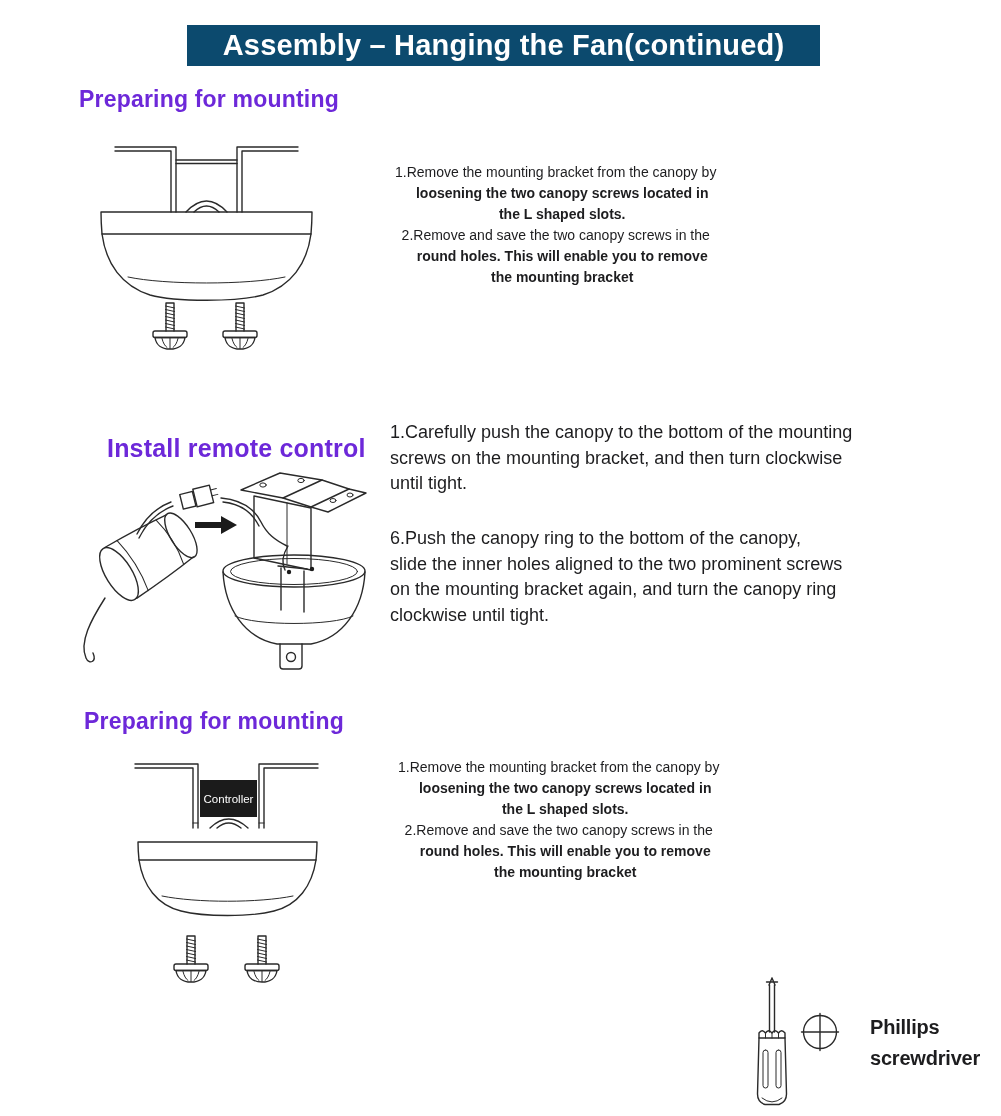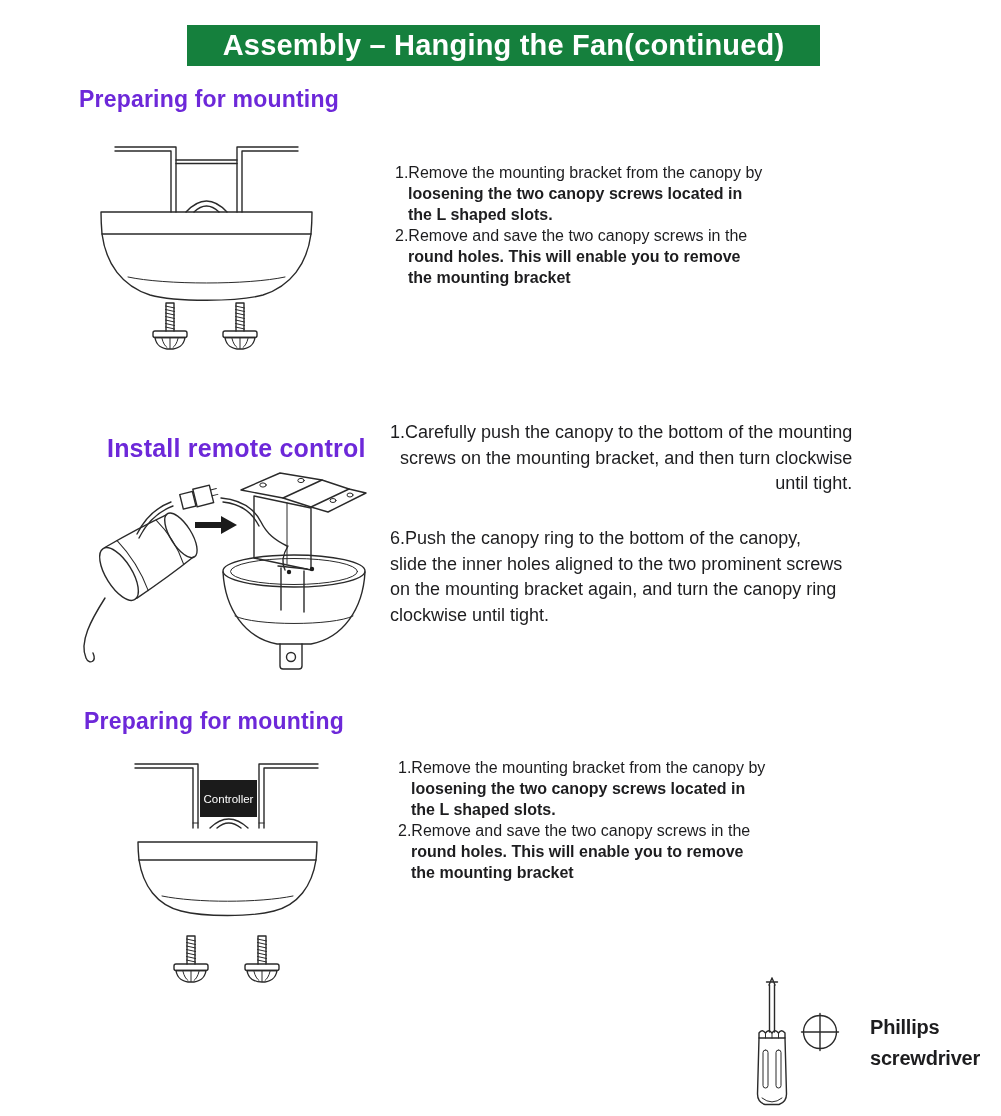--- a/index.html
+++ b/index.html
@@ -1,44 +1,44 @@
 <!DOCTYPE html>
 <html><head>
 <meta charset="utf-8">
 <style>
   html,body{margin:0;padding:0;background:#ffffff;}
   #page{position:relative;width:1001px;height:1116px;background:#ffffff;overflow:hidden;
         font-family:"Liberation Sans", sans-serif;color:#1d1d1f;}
 
-  .banner{position:absolute;left:187px;top:25px;width:633px;height:41px;background:#15803d;
+  .banner{position:absolute;left:187px;top:25px;width:633px;height:41px;background:#0c4a6e;
           display:flex;align-items:center;justify-content:center;}
   .banner span{color:#ffffff;font-size:29px;font-weight:bold;letter-spacing:0.2px;white-space:nowrap;}
 
   .heading{position:absolute;font-weight:bold;color:#6d28d9;white-space:nowrap;letter-spacing:0.2px;}
   .h-1{left:79px;top:86px;font-size:23px;}
   .h-2{left:107px;top:434px;font-size:25px;}
   .h-3{left:84px;top:708px;font-size:23px;}
 
   .fig{position:absolute;}
   .fig1{left:95px;top:133px;width:290px;height:232px;}
   .fig2{left:75px;top:458px;width:310px;height:240px;}
   .fig3{left:112px;top:750px;width:272px;height:258px;}
   .tool-svg{left:746px;top:976px;width:105px;height:132px;position:absolute;}
 
   .ln{stroke:#2a2a2a;fill:none;stroke-width:1.4;stroke-linecap:round;stroke-linejoin:round;}
   .lnt{stroke:#2a2a2a;fill:none;stroke-width:1;stroke-linecap:round;}
   .blk{fill:#1b1b1b;stroke:none;}
 
-  .steps{position:absolute;font-size:16px;line-height:21px;white-space:nowrap;}
+  .steps{position:absolute;font-size:14px;line-height:21px;white-space:nowrap;text-align:center;}
   .steps-1{left:395px;top:162px;}
   .steps-3{left:398px;top:757px;}
   .steps .lnc{padding-left:13px;font-weight:bold;}
 
   .para{position:absolute;font-size:18px;line-height:25.5px;white-space:nowrap;}
-  .para-2a{left:390px;top:420px;text-align:right;}
+  .para-2a{left:390px;top:420px;}
   .para-2b{left:390px;top:526px;}
 
   .tool-label{position:absolute;left:870px;top:1012px;font-size:20px;font-weight:bold;
               line-height:31px;letter-spacing:-0.2px;white-space:nowrap;}
 </style>
 </head>
 <body>
 
 <div id="page">
 

